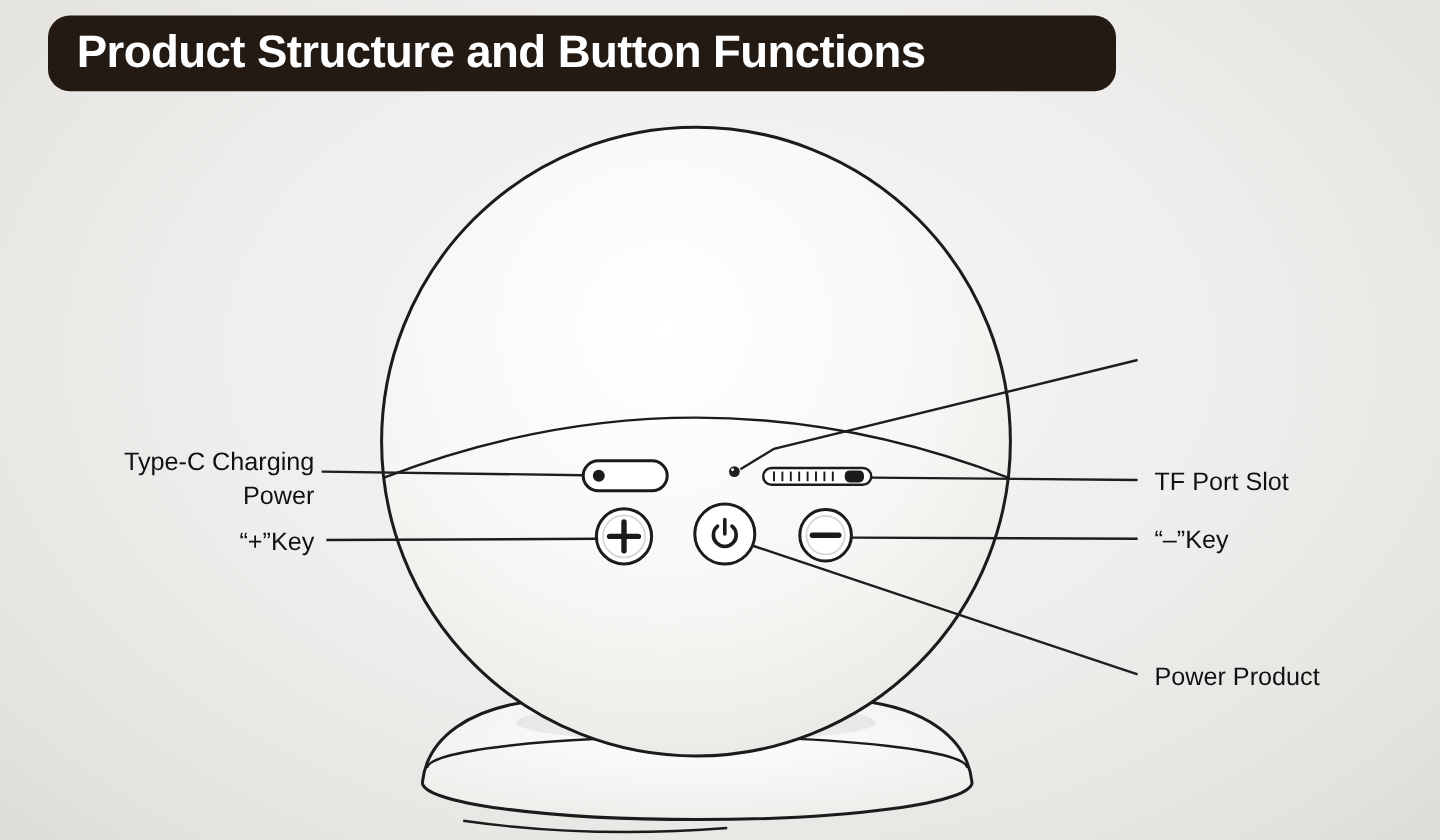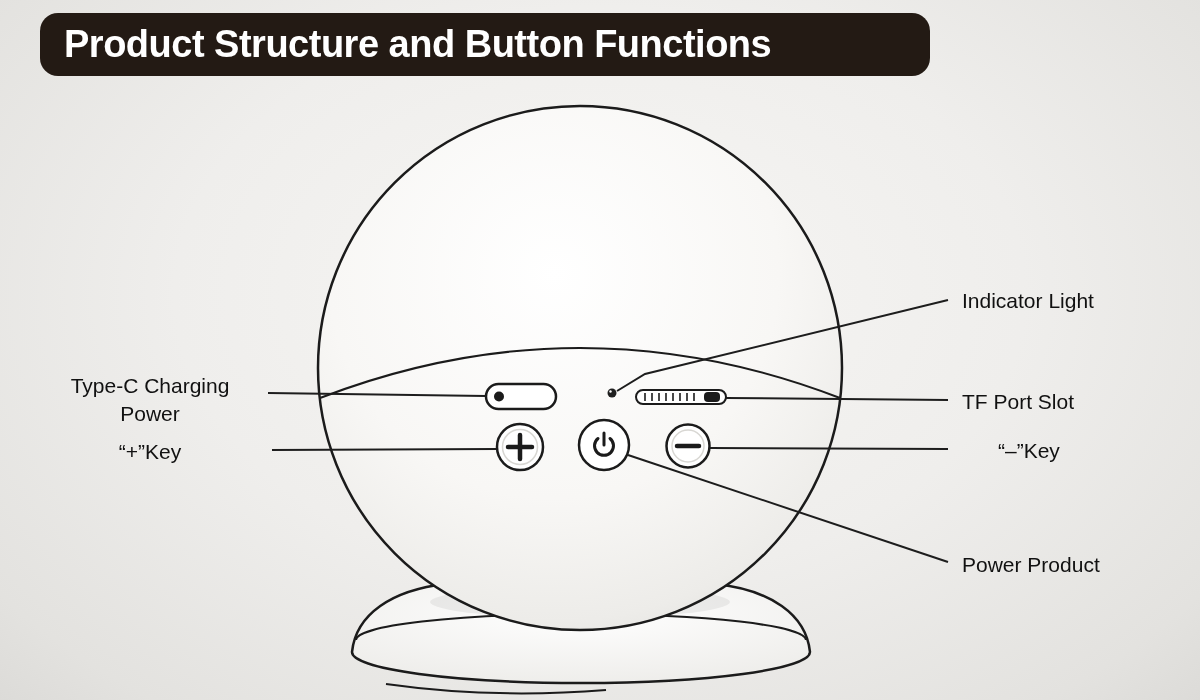--- a/index.html
+++ b/index.html
@@ -22,25 +22,25 @@
     color:#ffffff; font-size:38px; font-weight:bold;
     letter-spacing:-0.5px; white-space:nowrap;
   }
   .device-svg { position:absolute; left:0; top:0; width:1200px; height:700px; }
   .label {
     position:absolute;
     font-size:21px; color:#111111; line-height:1.32;
   }
   .label-left { left:38px; width:224px; text-align:right; }
   .label-right { left:962px; text-align:left; white-space:nowrap; }
-  .lbl-typec   { top:372px;text-align:center; }
-  .lbl-plus    { top:438px;text-align:center; }
+  .lbl-typec   { top:372px; }
+  .lbl-plus    { top:438px; }
   .lbl-indicator { top:287px; }
   .lbl-tf      { top:388px; }
-  .lbl-minus   { top:437px;margin-left:36px; }
+  .lbl-minus   { top:437px; }
   .lbl-power   { top:551px; }
 </style>
 </head>
 <body>
 
 <div class="canvas">
 
   <div class="banner">
     <span class="banner-text">Product Structure and Button Functions</span>
   </div>
@@ -131,21 +131,20 @@
     </g>
   </svg>
 
   <div class="label label-left lbl-typec">
     <div>Type-C Charging</div>
     <div>Power</div>
   </div>
 
   <div class="label label-left lbl-plus">“+”Key</div>
 
-  <div class="label label-right lbl-indicator">Indicator Light</div>
 
   <div class="label label-right lbl-tf">TF Port Slot</div>
 
   <div class="label label-right lbl-minus">“–”Key</div>
 
   <div class="label label-right lbl-power">Power Product</div>
 
 </div>
 
 </body></html>

